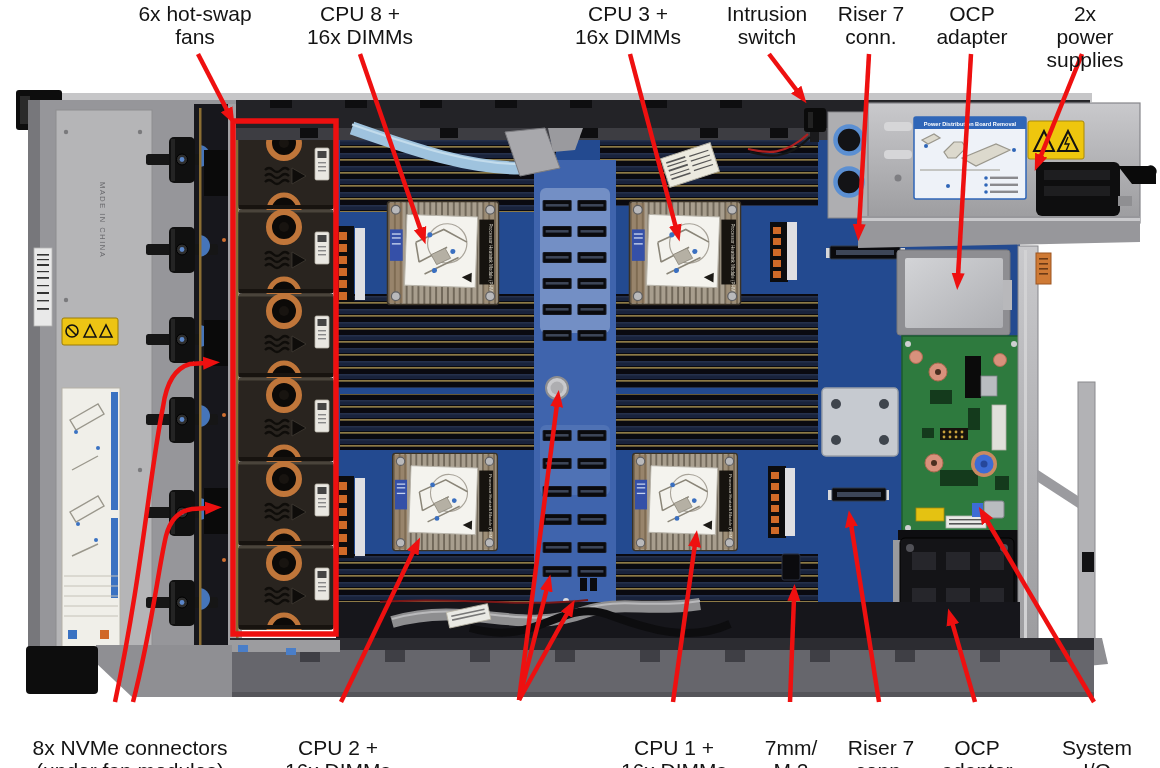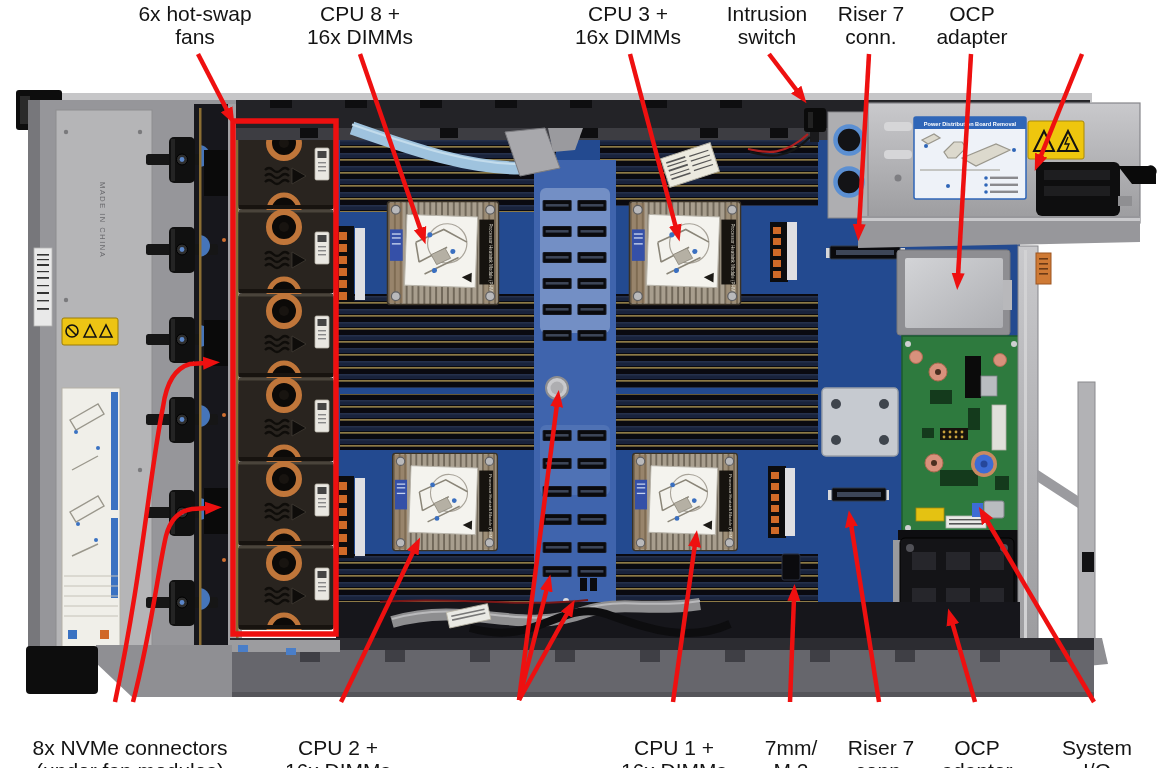--- a/index.html
+++ b/index.html
@@ -556,20 +556,22 @@
 <div class="callout top" style="left:360px">CPU 8 +
 16x DIMMs</div>
 <div class="callout top" style="left:628px">CPU 3 +
 16x DIMMs</div>
 <div class="callout top" style="left:767px">Intrusion
 switch</div>
 <div class="callout top" style="left:871px">Riser 7
 conn.</div>
 <div class="callout top" style="left:972px">OCP
 adapter</div>
+<div class="callout top" style="left:1085px">2x power
+supplies</div>
 
 <div class="callout bottom" style="left:130px">8x NVMe connectors
 (under fan modules)</div>
 <div class="callout bottom" style="left:338px">CPU 2 +
 16x DIMMs</div>
 <div class="callout bottom" style="left:674px">CPU 1 +
 16x DIMMs</div>
 <div class="callout bottom" style="left:791px">7mm/
 M.2</div>
 <div class="callout bottom" style="left:881px">Riser 7

